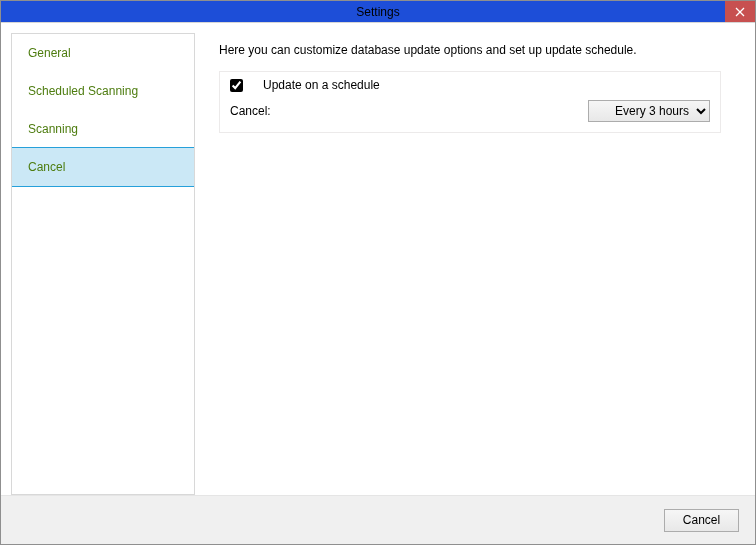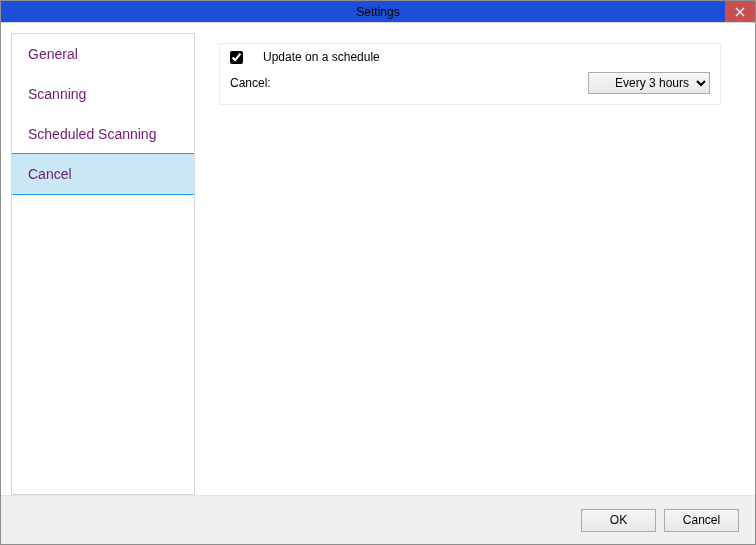--- a/index.html
+++ b/index.html
@@ -50,22 +50,22 @@
     padding: 10px 10px 0 10px;
   }
   .sidebar {
     width: 184px;
     border: 1px solid #d8d8d8;
     background: #fff;
     overflow: hidden;
   }
   .sidebar-item {
     padding: 12px 16px;
-    font-size: 14px;
-    color: #701a75;
+    font-size: 12px;
+    color: #4d7c0f;
     cursor: default;
   }
   .sidebar-item.active {
     background: #cbe8f6;
     border: 1px solid #26a0da;
     margin: -1px;
     padding: 12px 16px;
   }
   .content {
     flex: 1;
@@ -148,46 +148,46 @@
       </svg>
     </div>
   </div>
 
   <div class="body">
     <div class="sidebar">
       <div class="sidebar-item">
         <span>General</span>
       </div>
       <div class="sidebar-item">
-        <span>Scanning</span>
+        <span>Scheduled Scanning</span>
       </div>
       <div class="sidebar-item">
-        <span>Scheduled Scanning</span>
+        <span>Scanning</span>
       </div>
       <div class="sidebar-item active">
         <span>Cancel</span>
       </div>
     </div>
 
     <div class="content">
+      <div class="desc">Here you can customize database update options and set up update schedule.</div>
 
       <div class="panel">
         <div class="panel-header">
           <input type="checkbox" checked="" style="">
           <span>Update on a schedule</span>
         </div>
         <div class="row">
           <span class="label">Cancel:</span>
           <span class="spacer"></span>
           <select class="period">
             <option selected="">Every 3 hours</option>
           </select>
         </div>
       </div>
     </div>
   </div>
 
   <div class="footer">
-    <button class="btn">OK</button>
     <button class="btn">Cancel</button>
   </div>
 
 </div>
 
 </body></html>

